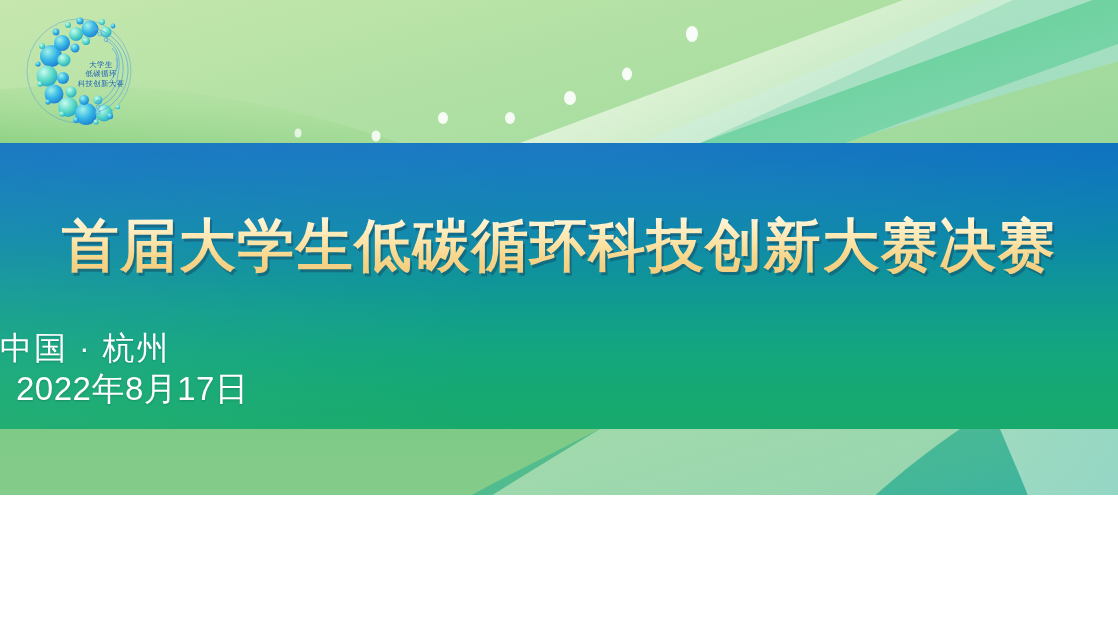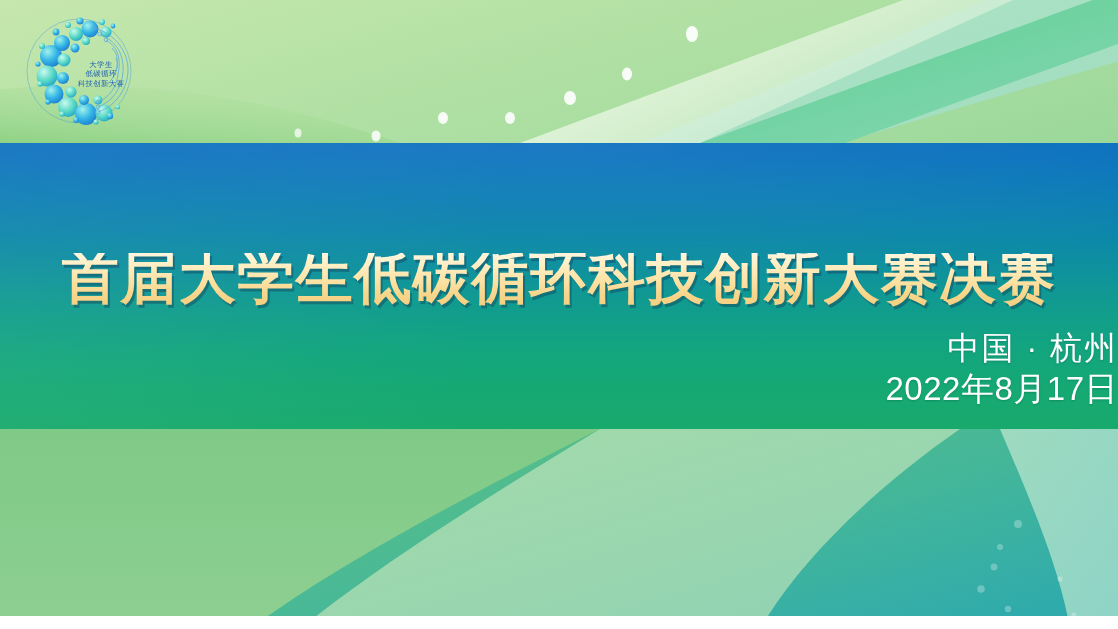--- a/index.html
+++ b/index.html
@@ -7,21 +7,21 @@
     padding: 0;
     background: #ffffff;
   }
   body {
     font-family: "Liberation Sans", "DejaVu Sans", sans-serif;
   }
 
   #poster {
     position: relative;
     width: 1118px;
-    height: 616px;
+    height: 495px;
     overflow: hidden;
     background: #c2410c;
   }
 
   
   .top-region {
     position: absolute;
     left: 0;
     top: 0;
     width: 1118px;
@@ -103,47 +103,46 @@
   
   .title-wrap {
     position: absolute;
     left: 0;
     top: 216px;
     width: 1118px;
     text-align: center;
   }
   .main-title {
     display: inline-block;
-    font-family: Liberation Mono, monospace;
+    font-family: Liberation Sans, sans-serif;
     font-weight: bold;
     font-size: 57px;
     line-height: 1.02;
     letter-spacing: 1.5px;
     background: linear-gradient(to bottom,
         #fff6dd 0%,
         #ffeec2 22%,
         #fce0a0 52%,
         #f6d489 74%,
         #f2cd7e 100%);
     -webkit-background-clip: text;
     background-clip: text;
     color: transparent;
     -webkit-text-fill-color: transparent;
     filter: drop-shadow(2.5px 3px 0px rgba(20,60,85,0.42));
     white-space: nowrap;
-    margin-top: 37px;
   }
 
   
   .subtitle-wrap {
     position: absolute;
     left: 0;
     top: 328px;
     width: 1118px;
-    text-align: right;
+    text-align: left;
     color: #ffffff;
   }
   .sub-line-1 {
     font-size: 32px;
     line-height: 40px;
     letter-spacing: 2px;
     font-weight: normal;
     text-shadow: 0 1px 2px rgba(0,60,50,0.25);
   }
   .sub-line-2 {

